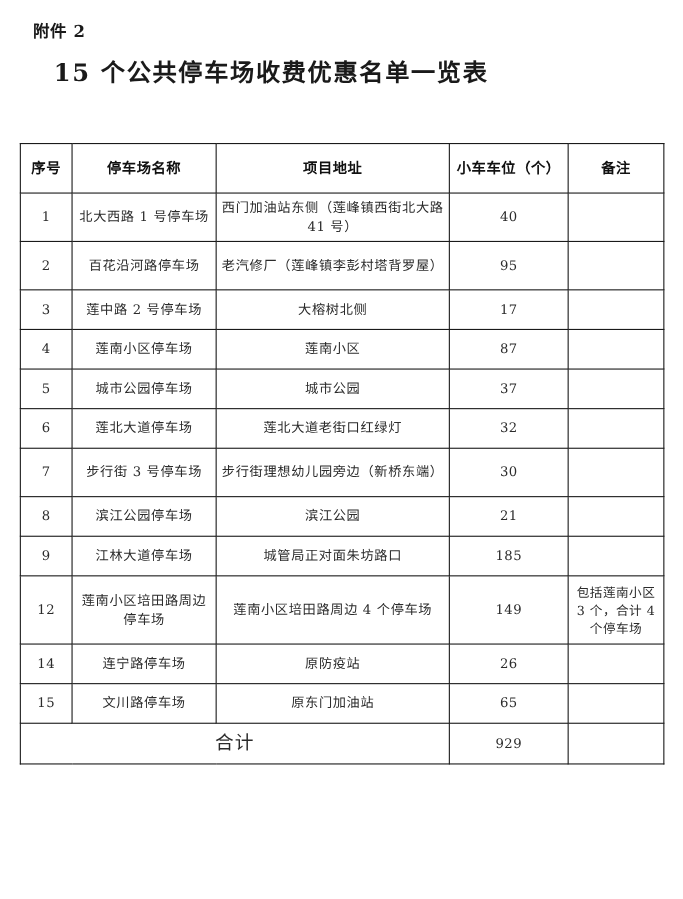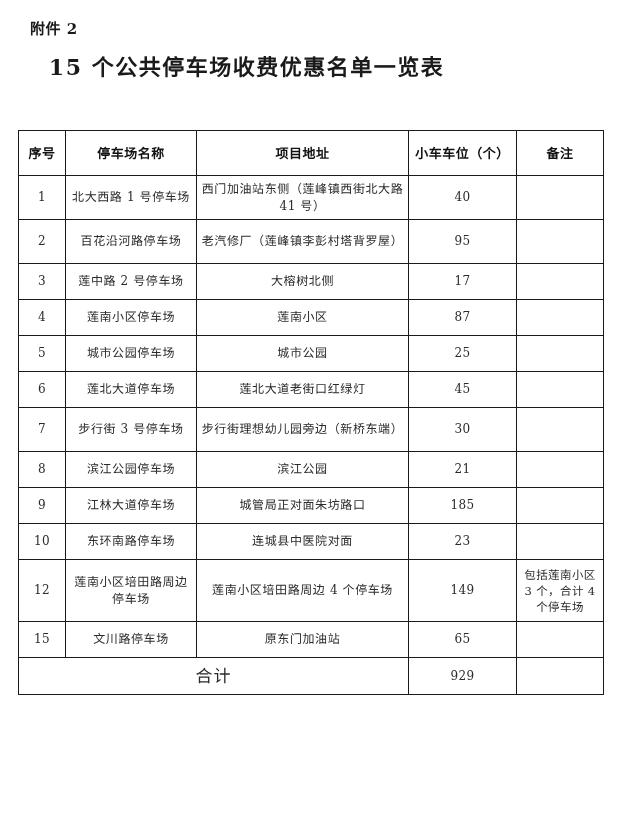--- a/index.html
+++ b/index.html
@@ -164,28 +164,28 @@
           <td class="idx">4</td>
           <td class="name">莲南小区停车场</td>
           <td class="addr">莲南小区</td>
           <td class="slots">87</td>
           <td class="note"></td>
         </tr>
         <tr>
           <td class="idx">5</td>
           <td class="name">城市公园停车场</td>
           <td class="addr">城市公园</td>
-          <td class="slots">25</td>
+          <td class="slots">37</td>
           <td class="note"></td>
         </tr>
         <tr>
           <td class="idx">6</td>
           <td class="name">莲北大道停车场</td>
           <td class="addr">莲北大道老街口红绿灯</td>
-          <td class="slots">45</td>
+          <td class="slots">32</td>
           <td class="note"></td>
         </tr>
         <tr class="tall">
           <td class="idx">7</td>
           <td class="name">步行街 3 号停车场</td>
           <td class="addr">步行街理想幼儿园旁边（新桥东端）</td>
           <td class="slots">30</td>
           <td class="note"></td>
         </tr>
         <tr>
@@ -193,37 +193,37 @@
           <td class="name">滨江公园停车场</td>
           <td class="addr">滨江公园</td>
           <td class="slots">21</td>
           <td class="note"></td>
         </tr>
         <tr>
           <td class="idx">9</td>
           <td class="name">江林大道停车场</td>
           <td class="addr">城管局正对面朱坊路口</td>
           <td class="slots">185</td>
-          <td class="note"></td>
-        </tr>
-        <tr>
-          <td class="idx">10</td>
-          <td class="name">东环南路停车场</td>
-          <td class="addr">连城县中医院对面</td>
-          <td class="slots">23</td>
           <td class="note"></td>
         </tr>
         <tr class="tall3">
           <td class="idx">12</td>
           <td class="name">莲南小区培田路周边停车场</td>
           <td class="addr">莲南小区培田路周边 4 个停车场</td>
           <td class="slots">149</td>
           <td class="note">包括莲南小区 3 个，合计 4 个停车场</td>
         </tr>
         <tr>
+          <td class="idx">14</td>
+          <td class="name">连宁路停车场</td>
+          <td class="addr">原防疫站</td>
+          <td class="slots">26</td>
+          <td class="note"></td>
+        </tr>
+        <tr>
           <td class="idx">15</td>
           <td class="name">文川路停车场</td>
           <td class="addr">原东门加油站</td>
           <td class="slots">65</td>
           <td class="note"></td>
         </tr>
       </tbody>
       <tfoot>
         <tr>
           <td class="total-label" colspan="3">合计</td>

